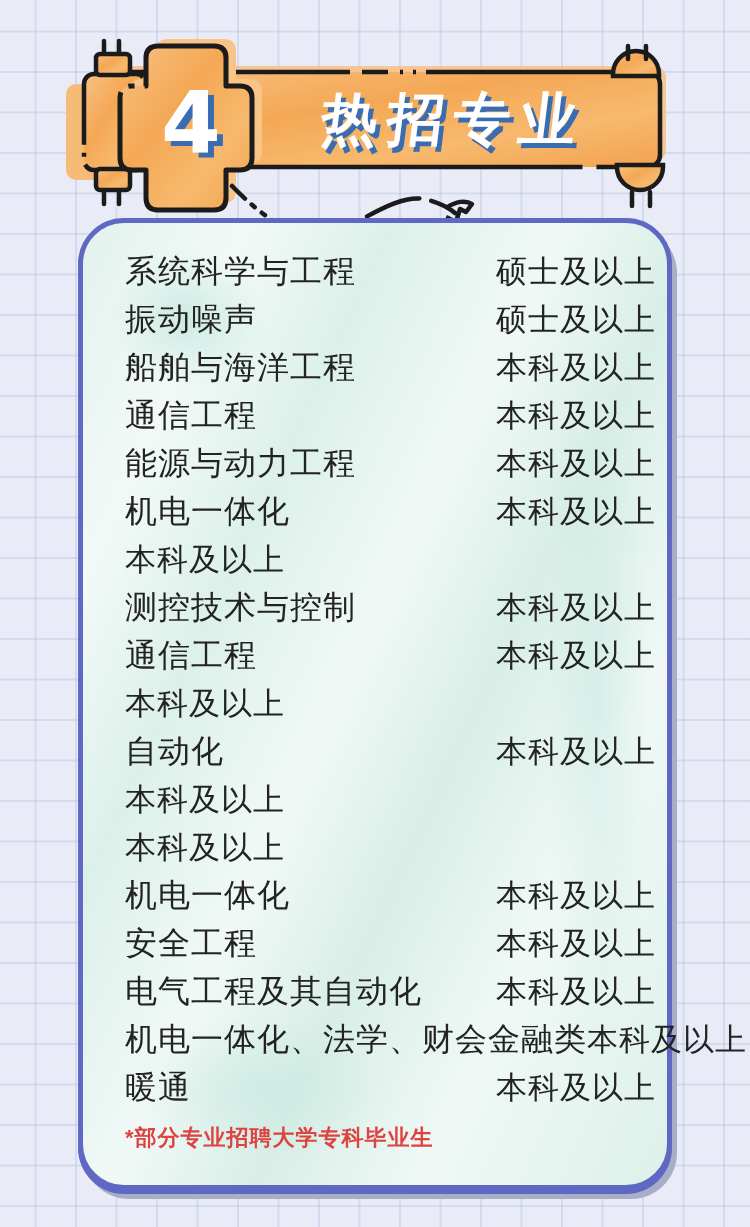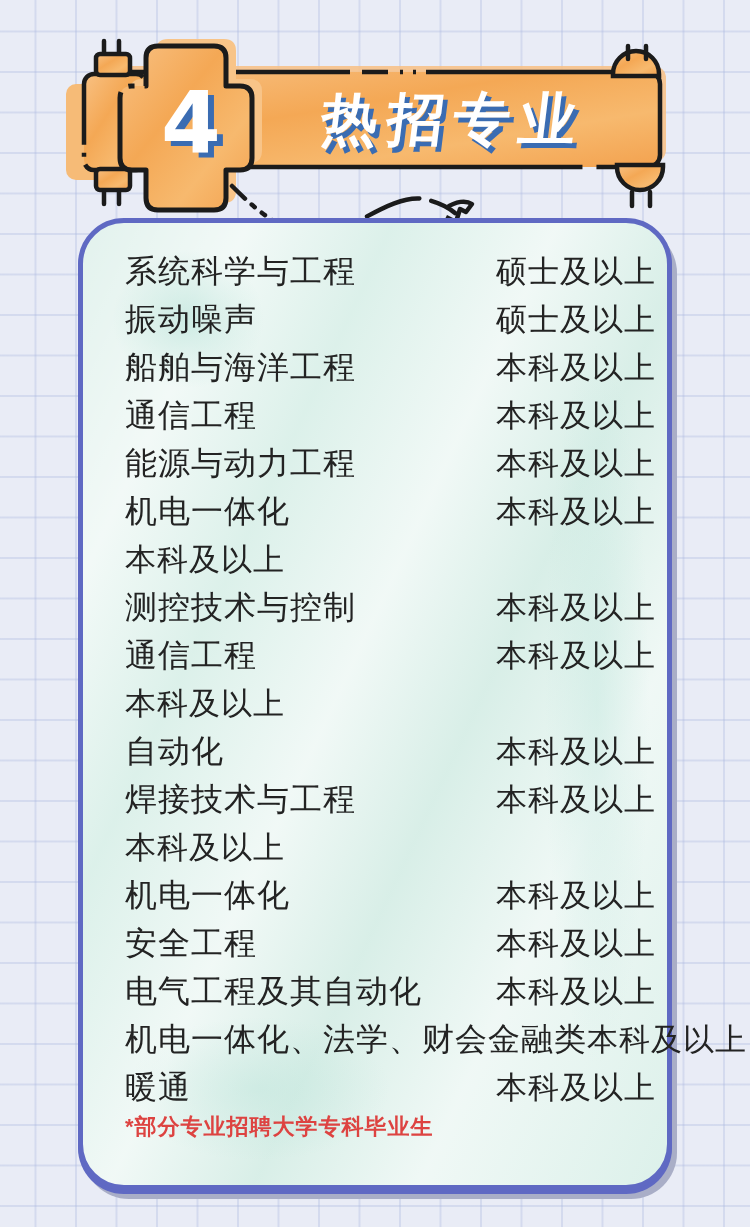--- a/index.html
+++ b/index.html
@@ -56,20 +56,21 @@
   .major-name{
     font-size:32px; color:#232323; letter-spacing:1px; font-weight:500;
     white-space:nowrap;
   }
   .major-level{
     width:132px; flex:none;
     font-size:31px; color:#232323; letter-spacing:1px; font-weight:500;
     white-space:nowrap;
   }
   .footnote{
+    margin-top:11px;
     font-size:22px; font-weight:bold; letter-spacing:1px;
     color:#dd4341;
   }
 </style>
 </head>
 <body>
 
 <div class="page">
 
   <div class="banner-wrap">
@@ -163,21 +164,20 @@
   <div class="row">
     <span class="major-level">本科及以上</span>
   </div>
 
   <div class="row">
     <span class="major-name">自动化</span>
     <span class="major-level">本科及以上</span>
   </div>
 
   <div class="row">
-    <span class="major-name">焊接技术与工程</span>
     <span class="major-level">本科及以上</span>
   </div>
 
   <div class="row">
     <span class="major-level">本科及以上</span>
   </div>
 
   <div class="row">
     <span class="major-name">机电一体化</span>
     <span class="major-level">本科及以上</span>

